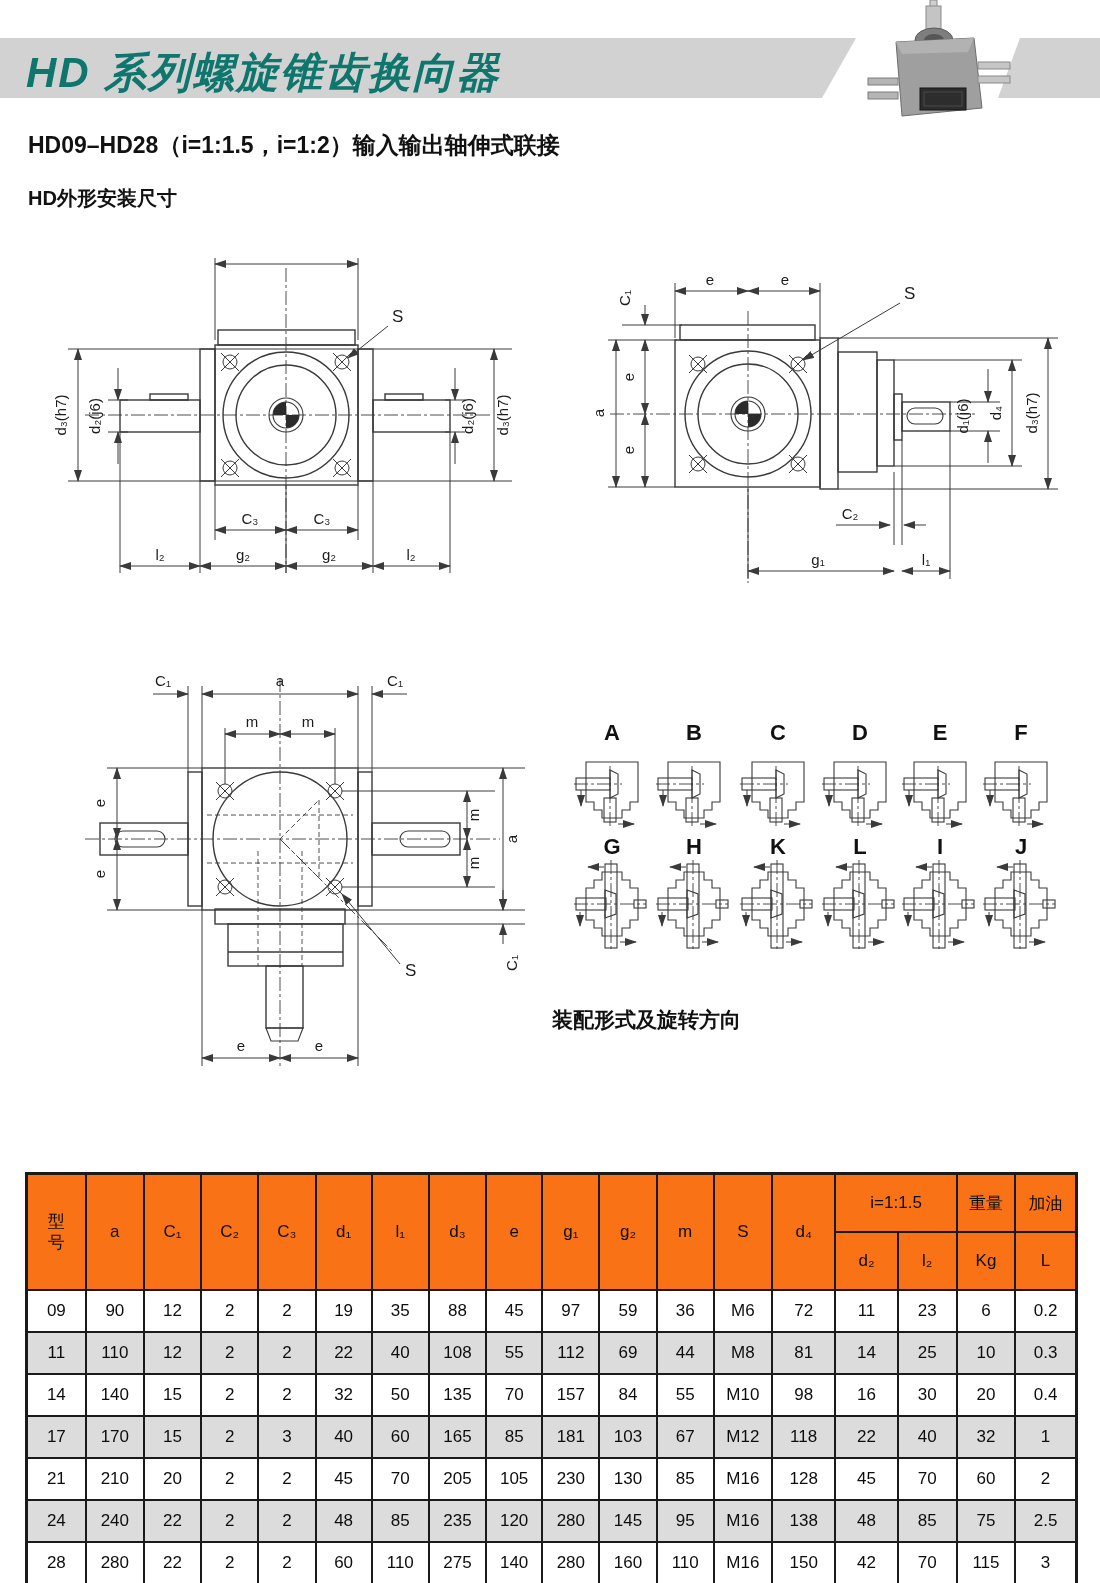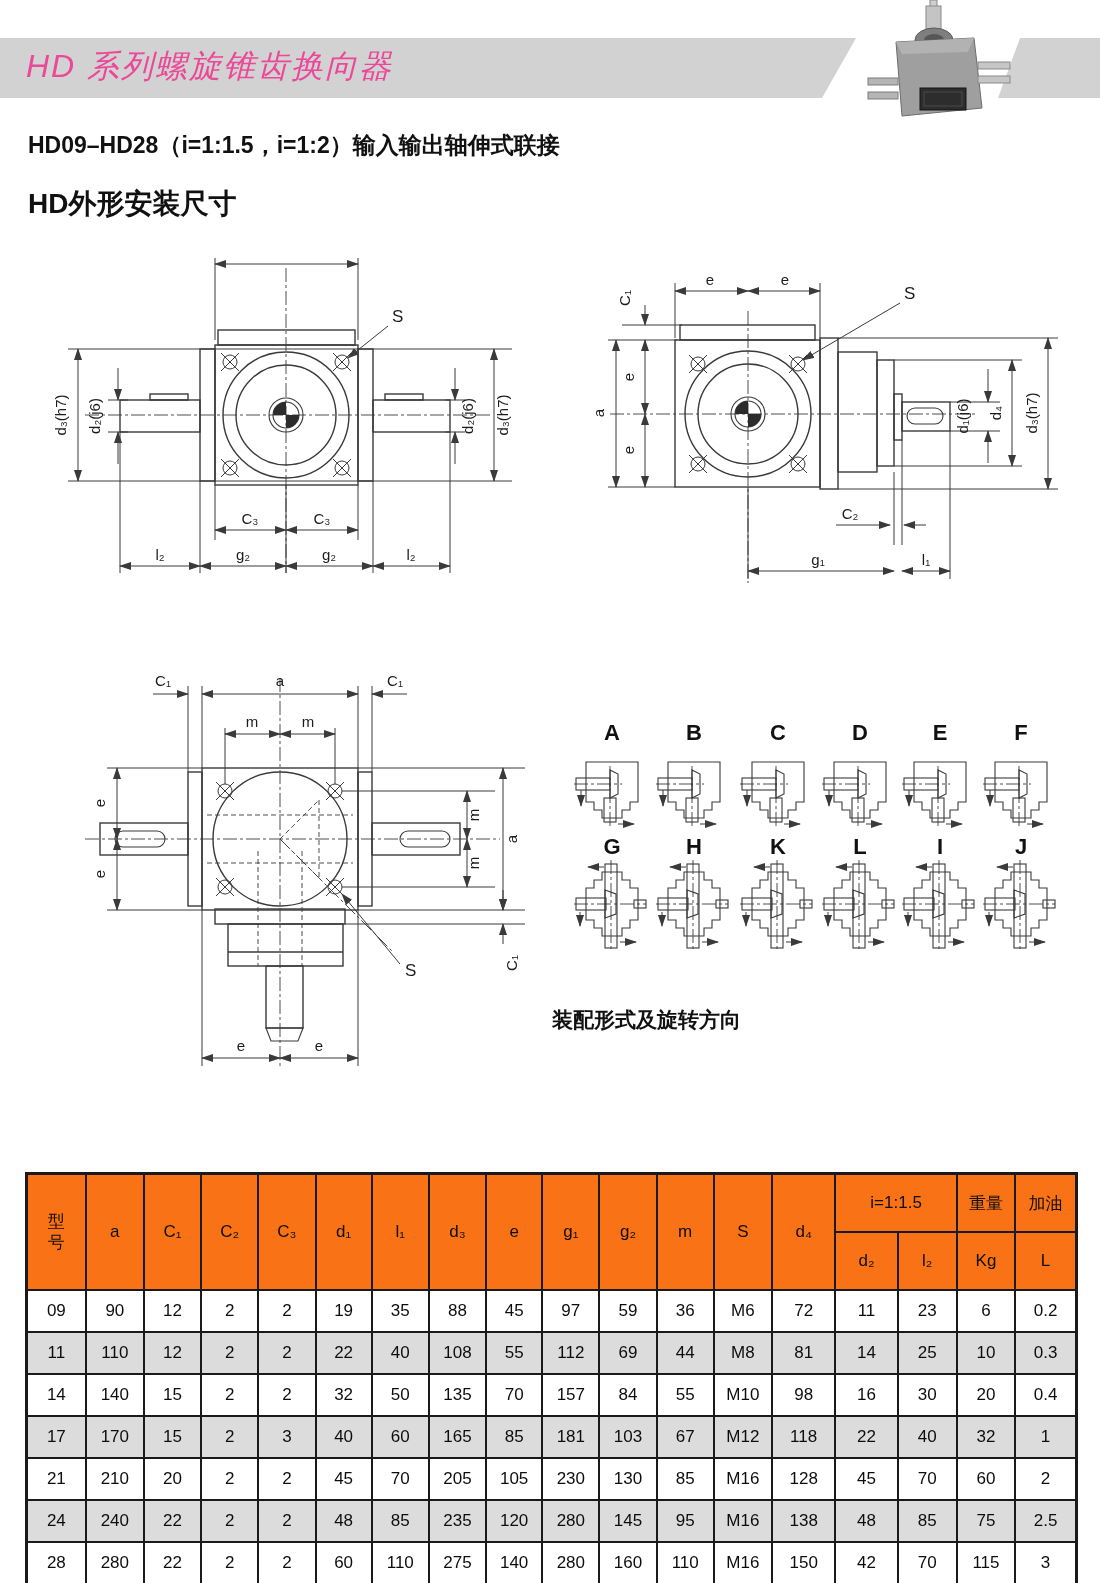--- a/index.html
+++ b/index.html
@@ -2,24 +2,24 @@
 <html><head>
 <meta charset="utf-8">
 <style>
   html,body{margin:0;padding:0;background:#fff}
   #page{position:relative;width:1100px;height:1583px;background:#fff;overflow:hidden;
         font-family:"Liberation Sans","DejaVu Sans",sans-serif;color:#111}
   .banner-main{position:absolute;left:0;top:38px;width:856px;height:60px;background:#d2d2d2;
         clip-path:polygon(0 0,100% 0,calc(100% - 34px) 100%,0 100%)}
   .banner-right{position:absolute;left:998px;top:38px;width:102px;height:60px;background:#d2d2d2;
         clip-path:polygon(22px 0,100% 0,100% 100%,0 100%)}
-  .banner-title{position:absolute;left:26px;top:45px;font-size:32px;font-style:italic;font-weight:normal;
-        letter-spacing:2px;color:#ec4899;white-space:nowrap}
+  .banner-title{position:absolute;left:26px;top:45px;font-size:42px;font-style:italic;font-weight:bold;
+        letter-spacing:2px;color:#0f766e;white-space:nowrap}
   .subtitle{position:absolute;left:28px;top:130px;font-size:23px;font-weight:bold;white-space:nowrap}
-  .section-label{position:absolute;left:28px;top:185px;font-size:28px;font-weight:bold;white-space:nowrap}
+  .section-label{position:absolute;left:28px;top:185px;font-size:20px;font-weight:bold;white-space:nowrap}
   .drawing{position:absolute}
   svg text{font-family:"Liberation Sans","DejaVu Sans",sans-serif}
   .dl{font-size:15px;fill:#1c1c1c}
   .dls{font-size:17px;fill:#1c1c1c}
   .ol{fill:none;stroke:#3a3a3a;stroke-width:1.4}
   .thin{stroke-width:1.1}
   .dim{fill:none;stroke:#3a3a3a;stroke-width:1}
   .cl{fill:none;stroke:#3a3a3a;stroke-width:0.9;stroke-dasharray:14 3 3 3}
   .dash{fill:none;stroke:#3a3a3a;stroke-width:0.9;stroke-dasharray:5 3}
   .letter{font-size:22px;font-weight:bold;text-anchor:middle;fill:#111}

